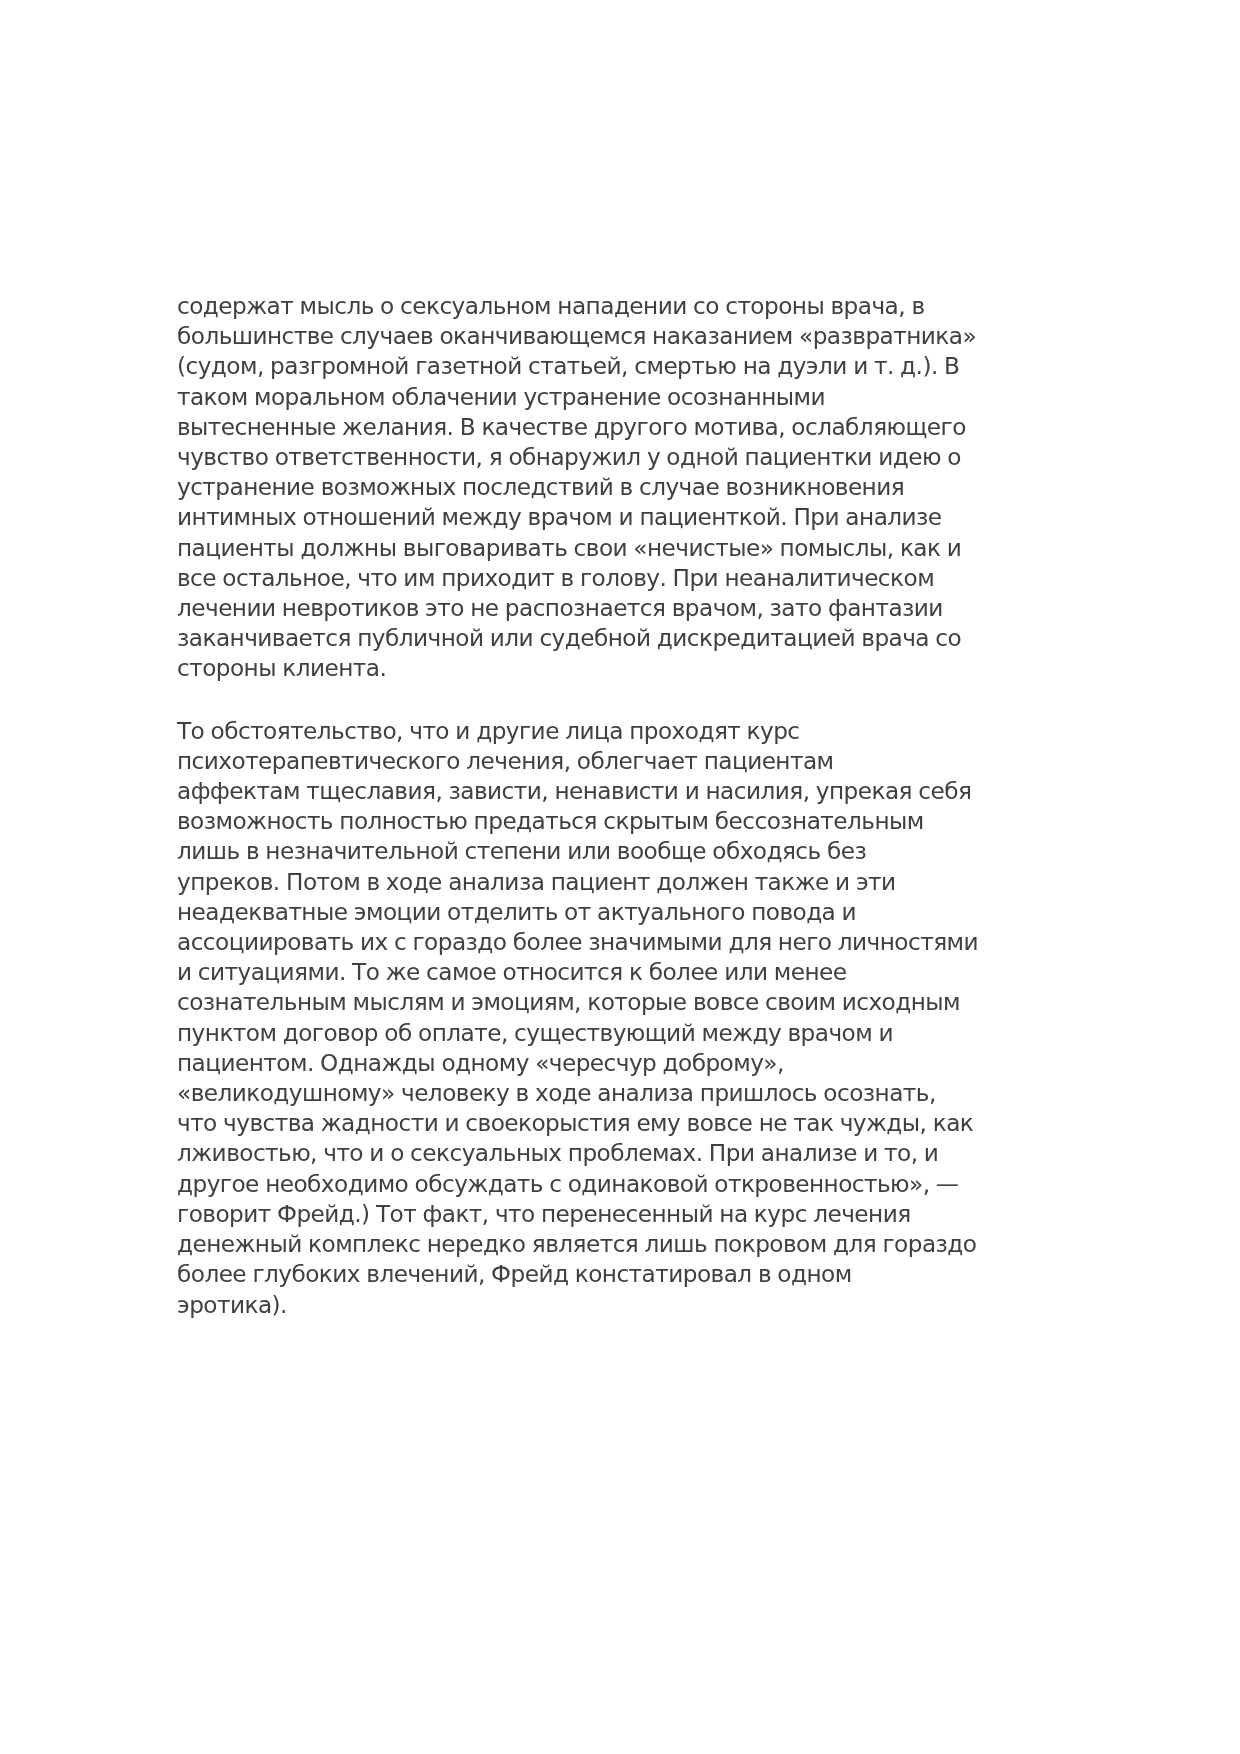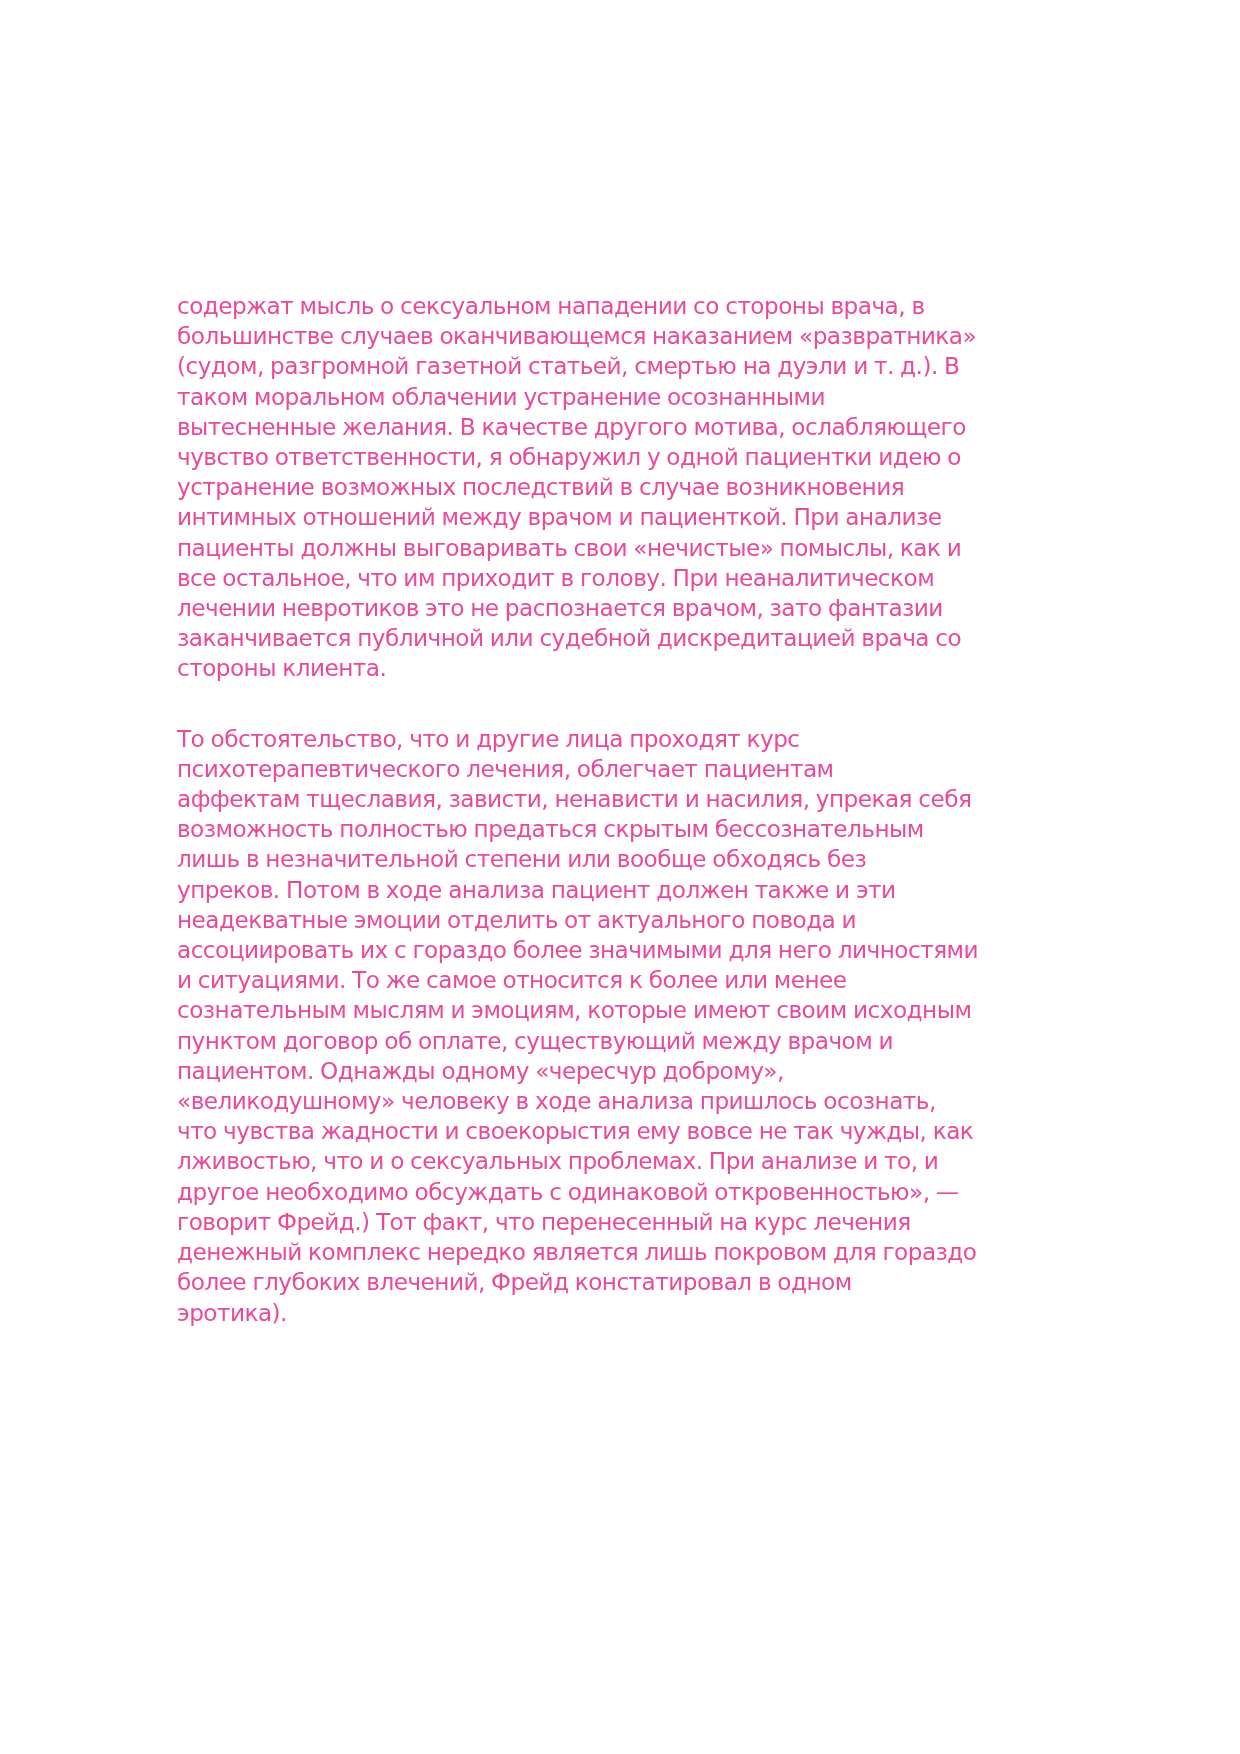--- a/index.html
+++ b/index.html
@@ -5,27 +5,27 @@
   html, body { margin: 0; padding: 0; background: #ffffff; }
   body { width: 1240px; height: 1754px; position: relative; overflow: hidden; }
   .page {
     position: absolute;
     left: 177px;
     top: 291px;
     width: 900px;
     font-family: "DejaVu Sans", sans-serif;
     font-size: 23.2px;
     line-height: 30.2px;
-    color: #ec4899;
+    color: #404040;
     letter-spacing: -0.55px;
     word-spacing: -0.5px;
   }
   .line { display: block; white-space: nowrap; }
   .para { margin: 0; }
-  .para + .para { margin-top: 40px; }
+  .para + .para { margin-top: 32px; }
 </style>
 </head>
 <body>
 
 <div class="page">
   <p class="para">
     <span class="line">содержат мысль о сексуальном нападении со стороны врача, в</span>
     <span class="line">большинстве случаев оканчивающемся наказанием «развратника»</span>
     <span class="line">(судом, разгромной газетной статьей, смертью на дуэли и т. д.). В</span>
     <span class="line">таком моральном облачении устранение осознанными</span>
@@ -42,21 +42,21 @@
   <p class="para">
     <span class="line">То обстоятельство, что и другие лица проходят курс</span>
     <span class="line">психотерапевтического лечения, облегчает пациентам</span>
     <span class="line">аффектам тщеславия, зависти, ненависти и насилия, упрекая себя</span>
     <span class="line">возможность полностью предаться скрытым бессознательным</span>
     <span class="line">лишь в незначительной степени или вообще обходясь без</span>
     <span class="line">упреков. Потом в ходе анализа пациент должен также и эти</span>
     <span class="line">неадекватные эмоции отделить от актуального повода и</span>
     <span class="line">ассоциировать их с гораздо более значимыми для него личностями</span>
     <span class="line">и ситуациями. То же самое относится к более или менее</span>
-    <span class="line">сознательным мыслям и эмоциям, которые имеют своим исходным</span>
+    <span class="line">сознательным мыслям и эмоциям, которые вовсе своим исходным</span>
     <span class="line">пунктом договор об оплате, существующий между врачом и</span>
     <span class="line">пациентом. Однажды одному «чересчур доброму»,</span>
     <span class="line">«великодушному» человеку в ходе анализа пришлось осознать,</span>
     <span class="line">что чувства жадности и своекорыстия ему вовсе не так чужды, как</span>
     <span class="line">лживостью, что и о сексуальных проблемах. При анализе и то, и</span>
     <span class="line">другое необходимо обсуждать с одинаковой откровенностью», —</span>
     <span class="line">говорит Фрейд.) Тот факт, что перенесенный на курс лечения</span>
     <span class="line">денежный комплекс нередко является лишь покровом для гораздо</span>
     <span class="line">более глубоких влечений, Фрейд констатировал в одном</span>
     <span class="line">эротика).</span>

